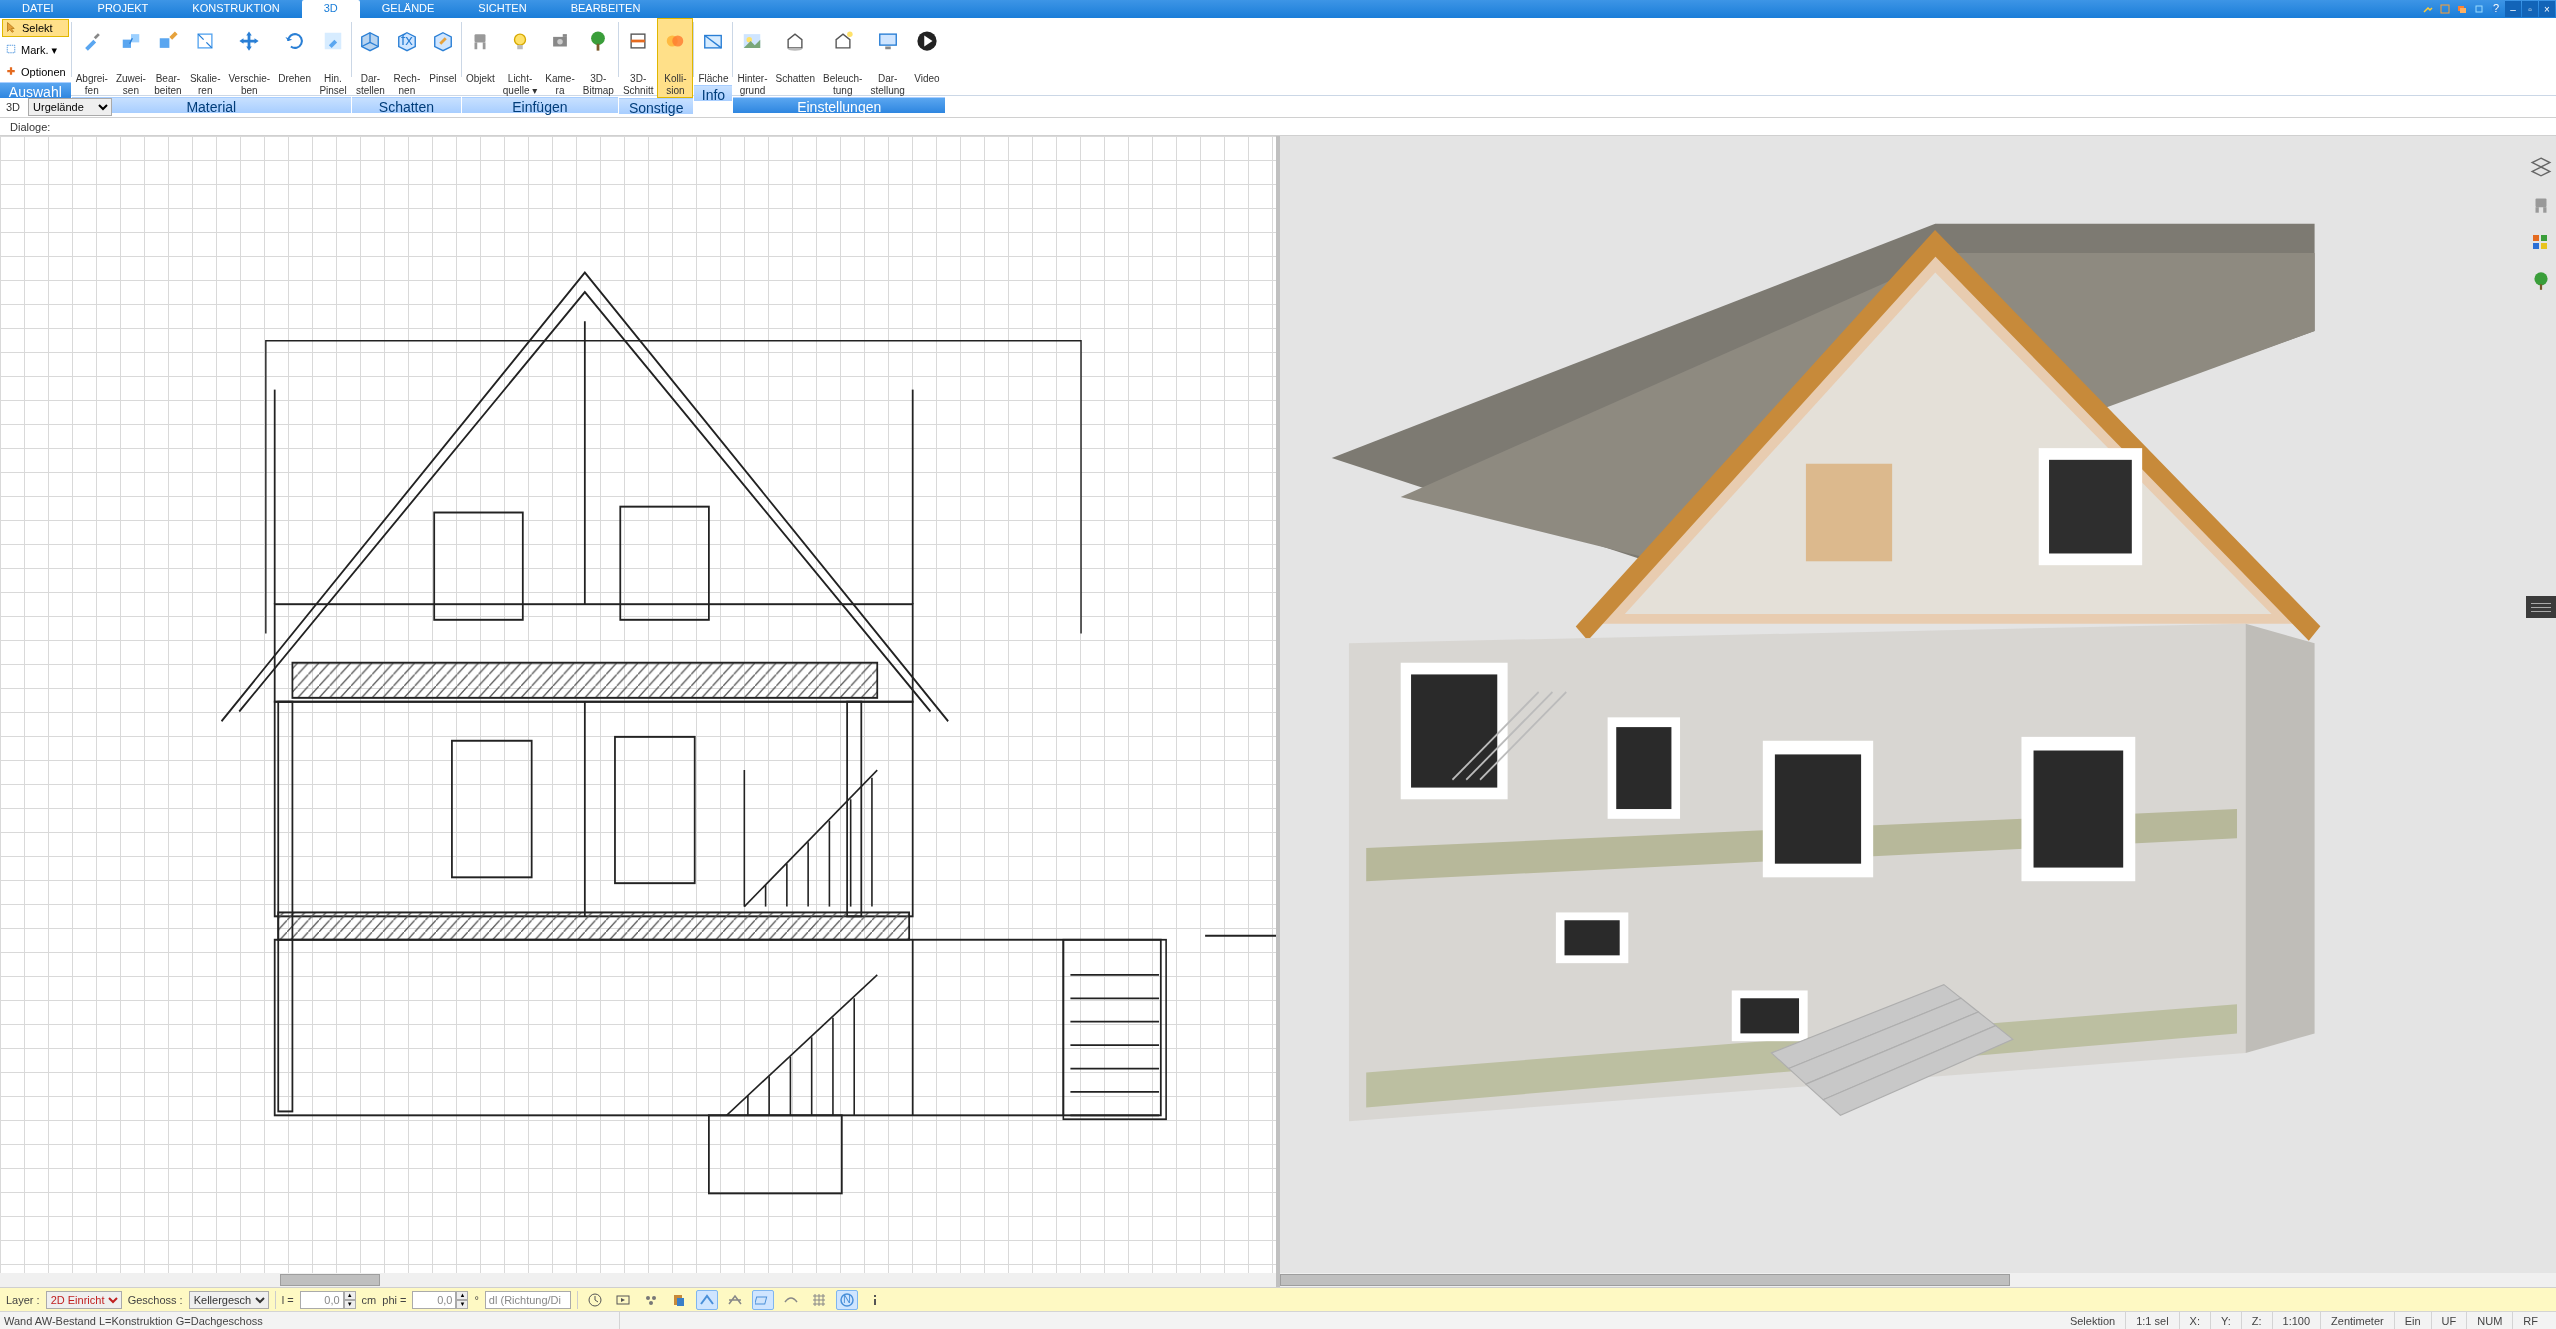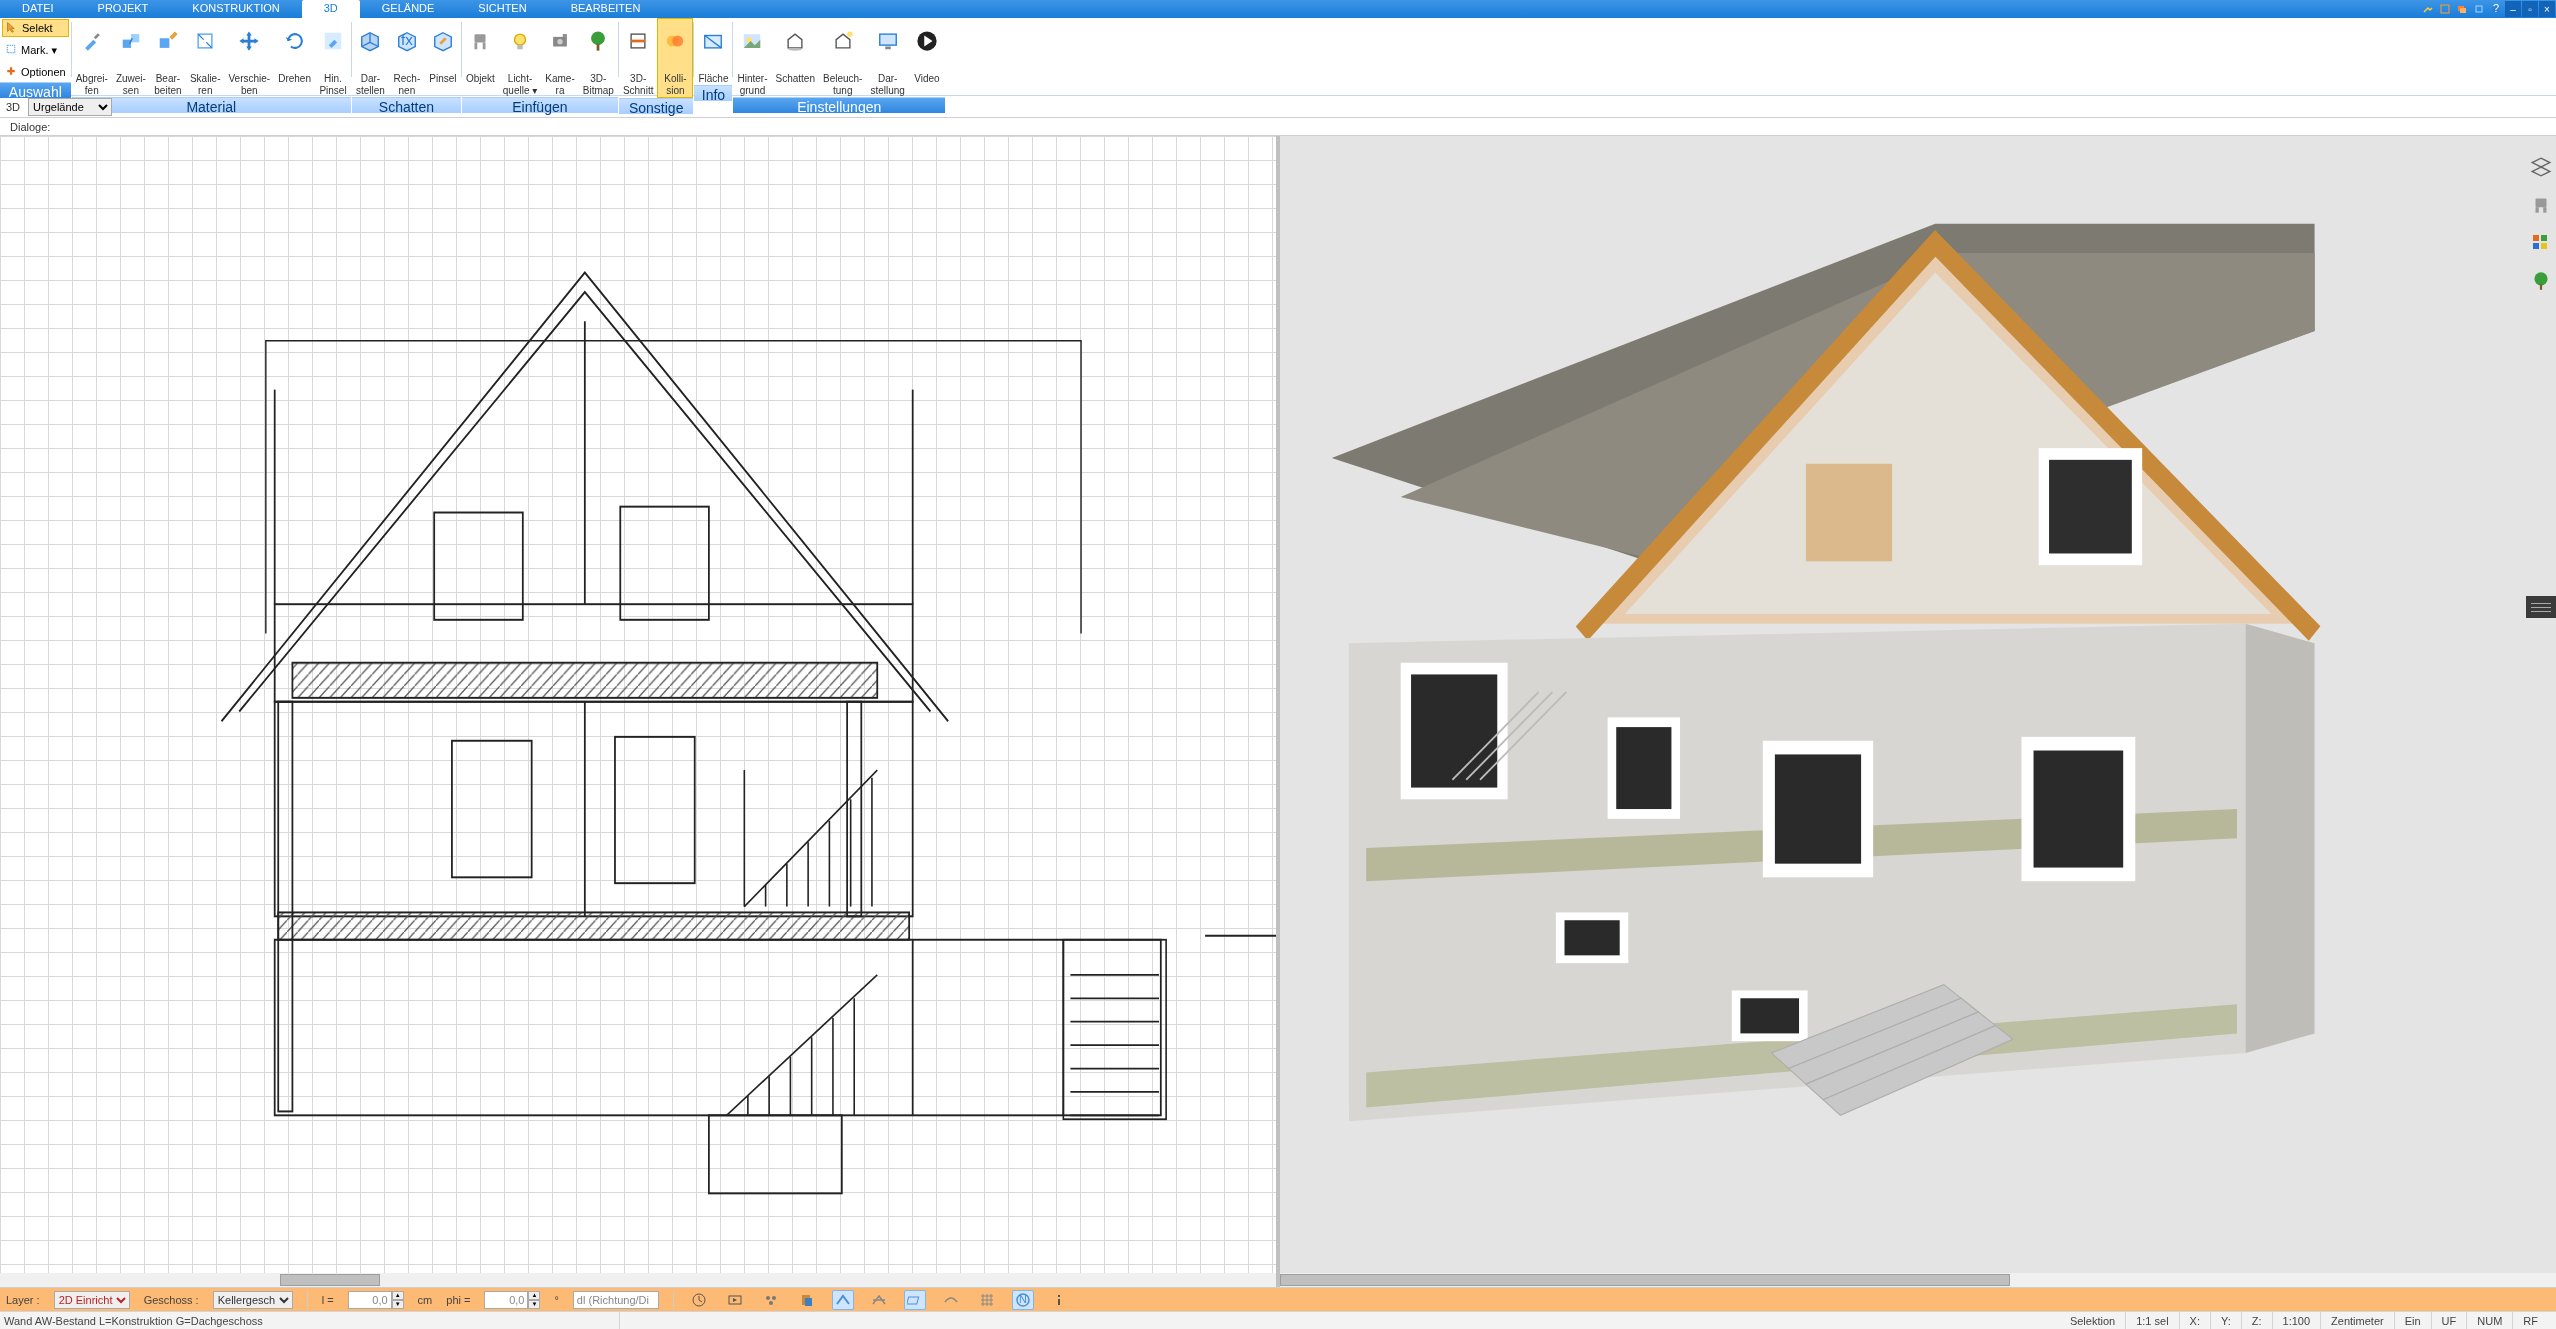--- a/index.html
+++ b/index.html
@@ -54,21 +54,21 @@
 #sidetb { position: absolute; right: 0; top: 0; width: 30px; display: flex; flex-direction: column; align-items: center; gap: 12px; padding-top: 18px; }
 #sidetb .sbtn { width: 26px; height: 26px; display: flex; align-items: center; justify-content: center; cursor: pointer; }
 #sidehandle { position: absolute; right: 0; top: 40%; width: 30px; height: 22px; background: #3a3a3a; display: flex; flex-direction: column; justify-content: center; gap: 3px; padding: 0 5px; cursor: pointer; }
 #sidehandle span { height: 1px; background: #aaa; }
 
 
 .hscroll { position: absolute; bottom: 0; left: 0; right: 0; height: 14px; background: #f0f0f0; }
 .hscroll .thumb { position: absolute; top: 1px; height: 12px; background: #bfbfbf; border: 1px solid #9e9e9e; }
 
 
-#bottombar { display: flex; align-items: center; height: 24px; border-top: 1px solid #cfcfcf; background: #fdba74; padding: 0 6px; gap: 14px; }
+#bottombar { display: flex; align-items: center; height: 24px; border-top: 1px solid #cfcfcf; background: #fef9c3; padding: 0 6px; gap: 6px; }
 #bottombar .lbl { color: #444; }
 #bottombar select { height: 18px; border: 1px solid #aaa; font-size: 11px; color: #c02020; }
 #bottombar select.normal { color: #333; }
 #bottombar .numwrap { display: flex; align-items: center; }
 #bottombar input.num { width: 44px; height: 18px; border: 1px solid #aaa; text-align: right; padding-right: 3px; color: #888; font-size: 11px; }
 #bottombar .spin { display: flex; flex-direction: column; }
 #bottombar .spin span { width: 12px; height: 9px; border: 1px solid #aaa; background: #eee; font-size: 6px; text-align: center; line-height: 7px; cursor: pointer; }
 #bottombar input.dir { width: 86px; height: 18px; border: 1px solid #aaa; color: #888; font-size: 11px; padding-left: 3px; }
 #bottombar .bbtn { width: 22px; height: 20px; display: flex; align-items: center; justify-content: center; cursor: pointer; border-radius: 2px; }
 #bottombar .bbtn.on { background: #cfe5ff; border: 1px solid #7fb6ef; }

